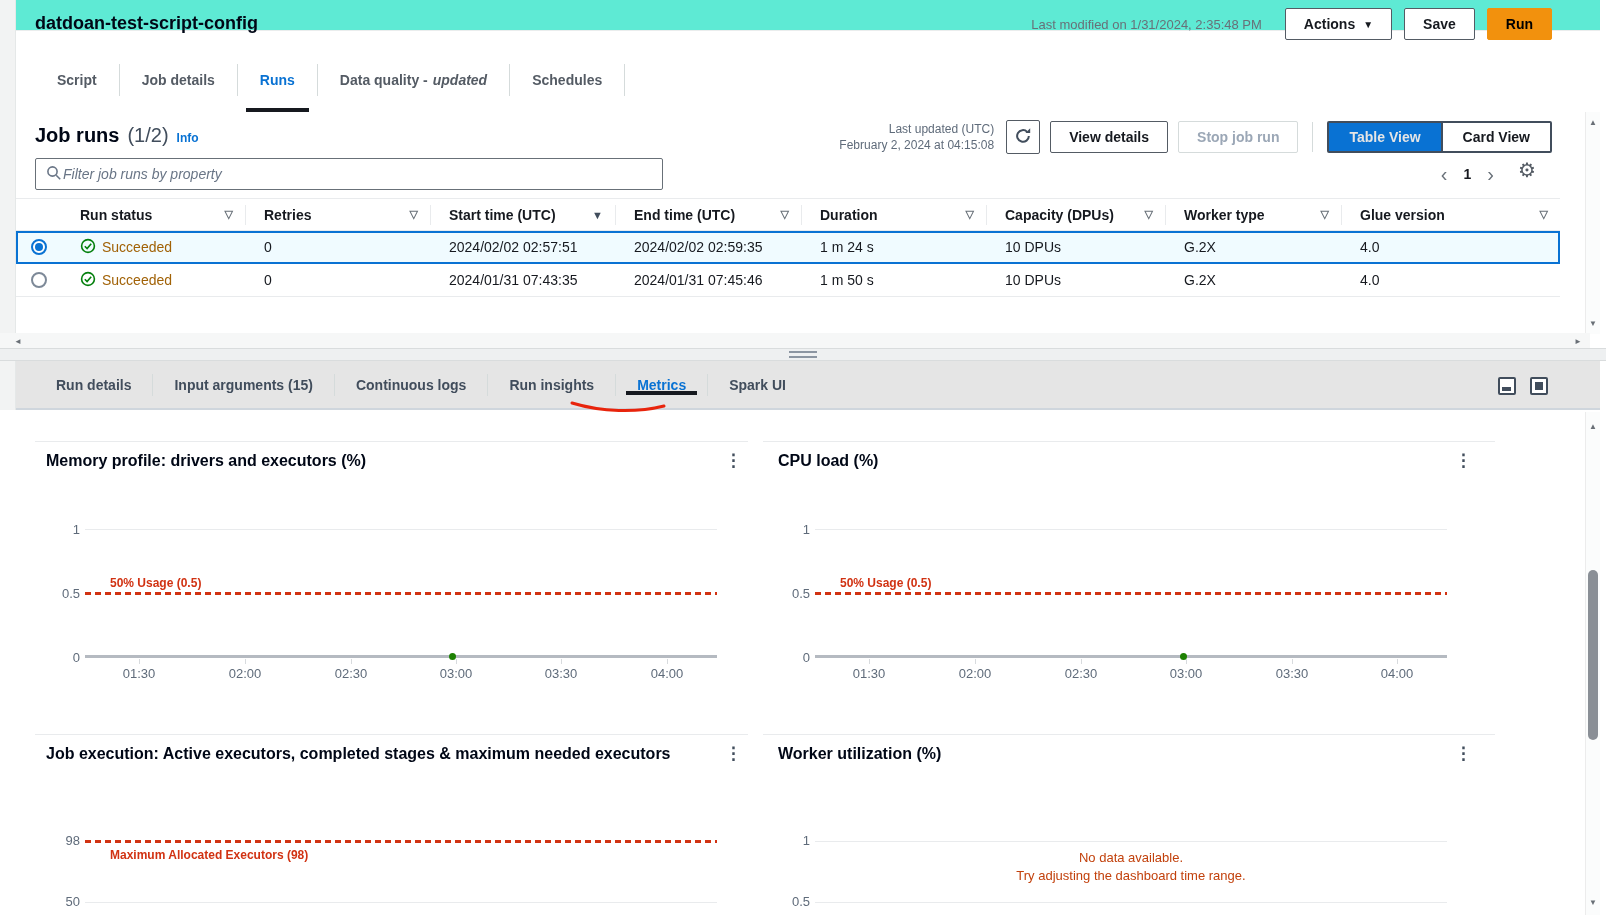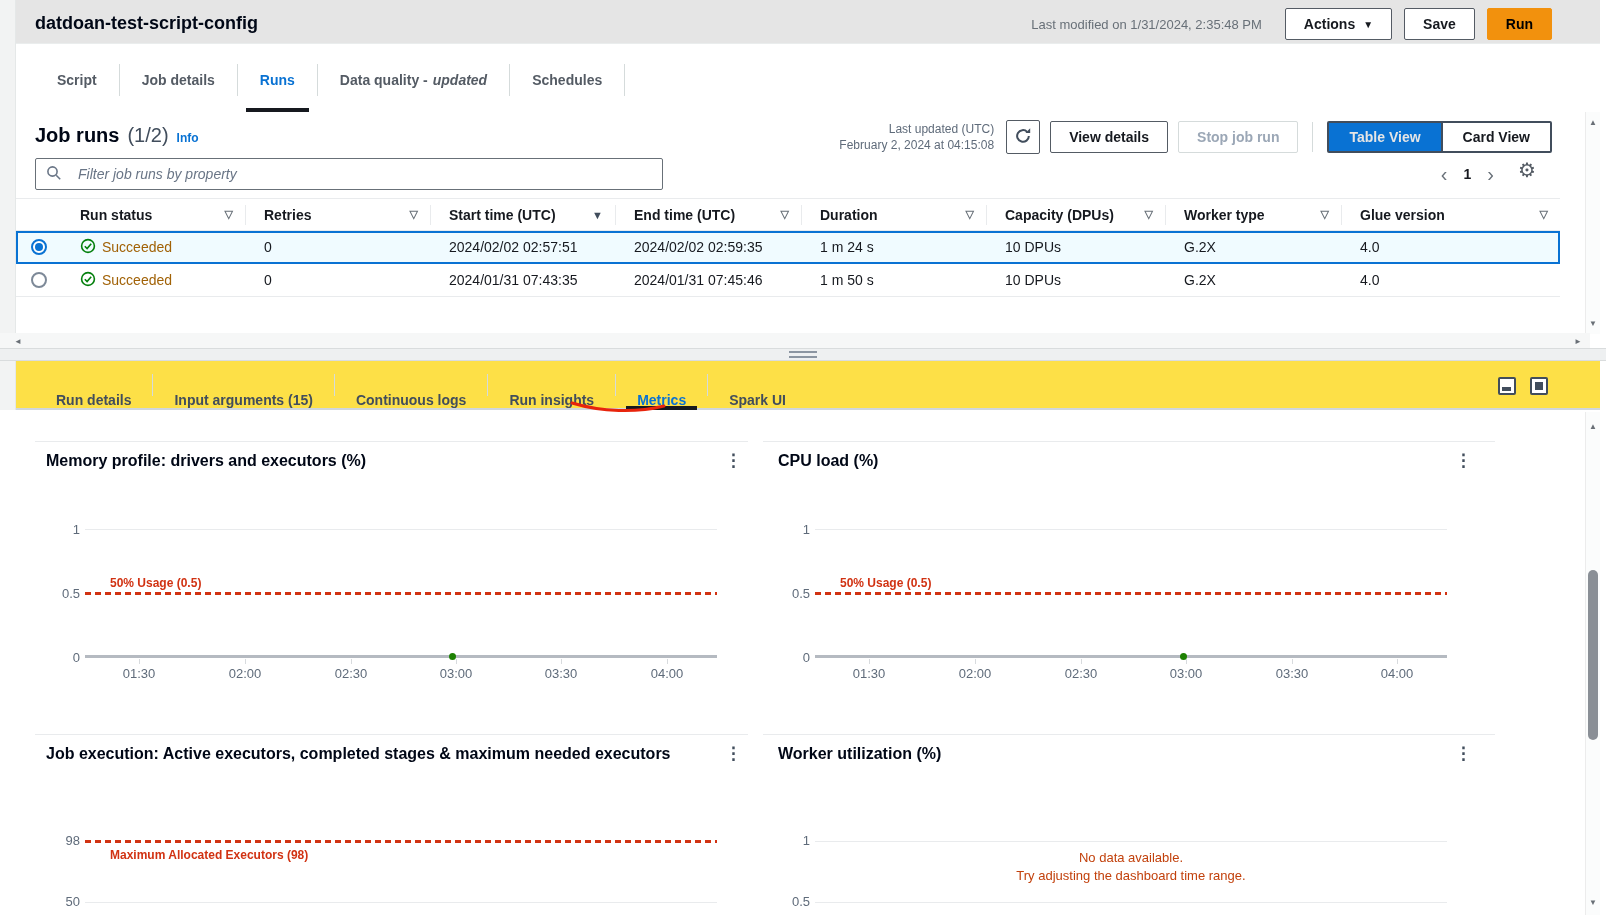--- a/index.html
+++ b/index.html
@@ -1,21 +1,21 @@
 <!DOCTYPE html>
 <html><head>
 <meta charset="utf-8">
 <style>
   * { margin:0; padding:0; box-sizing:border-box; }
   body { font-family:"Liberation Sans", sans-serif; background:#fff; }
   .screen { position:relative; width:1606px; height:915px; background:#fff; overflow:hidden; color:#16191f; font-size:14px; }
   .left-gutter { position:absolute; left:0; top:0; width:16px; height:410px; background:#f2f3f3; border-right:1px solid #e5e8e8; }
 
   
-  .hdr { position:absolute; left:16px; top:0; right:6px; height:44px; background:#e5e5e5; border-bottom:1px solid #eaeded; }
+  .hdr { position:absolute; left:16px; top:0; right:6px; height:31px; background:#5eead4; border-bottom:1px solid #eaeded; }
   .page-title { position:absolute; left:19px; top:13px; font-size:18px; font-weight:700; color:#000716; }
   .hdr-right { position:absolute; right:48px; top:8px; height:32px; display:flex; align-items:center; gap:12px; }
   .muted { font-size:13px; color:#687078; margin-right:11px; }
   .btn { height:32px; padding:0 18px; border:1px solid #545b64; border-radius:2px; background:#fff; font-weight:700; font-size:14px; color:#16191f; display:inline-flex; align-items:center; gap:8px; font-family:inherit; cursor:pointer; white-space:nowrap; }
   .btn .caret { font-size:10px; color:#16191f; }
   .btn.primary { background:#f2910d; border-color:#f2910d; color:#000; }
   .btn.disabled { color:#9ba7b6; border-color:#d5dbdb; }
   .btn-icon { width:34px; height:34px; border:1px solid #545b64; border-radius:2px; background:#fff; display:inline-flex; align-items:center; justify-content:center; cursor:pointer; }
 
   
@@ -33,21 +33,21 @@
   .info-link { font-size:12px; font-weight:700; color:#0972d3; cursor:pointer; }
   .jr-actions { position:absolute; right:54px; top:120px; display:flex; align-items:center; gap:10px; }
   .updated { text-align:right; font-size:12px; color:#5f6b7a; line-height:16px; margin-right:2px; }
   .vdiv { width:1px; height:30px; background:#d5dbdb; margin:0 4px; }
   .seg { display:flex; border:2px solid #414d5c; border-radius:2px; overflow:hidden; }
   .seg-item { padding:6px 20px; font-weight:700; font-size:14px; background:#fff; color:#16191f; cursor:pointer; }
   .seg-item.active { background:#0972d3; color:#e5e5e5; }
   .seg-item + .seg-item { border-left:2px solid #414d5c; }
 
   
-  .search { position:absolute; left:35px; top:158px; width:628px; height:32px; border:1px solid #687078; border-radius:2px; background:#fff; display:flex; align-items:center; padding:4px 10px; gap:16px; }
+  .search { position:absolute; left:35px; top:158px; width:628px; height:32px; border:1px solid #687078; border-radius:2px; background:#fff; display:flex; align-items:center; padding:4px 10px; gap:1px; }
   .search input { border:none; outline:none; flex:1; font-size:14px; color:#414d5c; background:transparent; font-family:inherit; }
   .search input::placeholder { color:#697586; font-style:italic; }
   .pager { position:absolute; right:112px; top:160px; display:flex; align-items:center; gap:16px; }
   .pg-arrow { font-size:20px; color:#687078; line-height:28px; cursor:pointer; }
   .pg-num { font-size:14px; font-weight:700; color:#16191f; }
   .gear { position:absolute; right:70px; top:158px; font-size:20px; color:#545b64; cursor:pointer; }
 
   
   .tbl { position:absolute; left:16px; top:198px; width:1544px; }
   .trow { display:grid; grid-template-columns:46px 184px 185px 185px 186px 185px 179px 176px 218px; align-items:center; }
@@ -69,21 +69,21 @@
   .vscroll-top { position:absolute; right:6px; top:112px; width:15px; height:222px; background:#fbfcfc; border-left:1px solid #ececec; }
   .vscroll-bot { position:absolute; right:6px; top:412px; width:15px; height:503px; background:#fbfcfc; border-left:1px solid #ececec; }
   .sb-arrow { position:absolute; left:0; width:100%; text-align:center; font-size:8px; color:#696f76; cursor:pointer; }
   .sb-thumb { position:absolute; left:2px; width:10px; height:170px; top:158px; border-radius:5px; background:#8a8f96; cursor:pointer; }
   .hband { position:absolute; left:0; right:16px; top:333px; height:15px; background:#f6f7f7; }
   .hs-arrow { position:absolute; top:337px; font-size:8px; color:#696f76; cursor:pointer; }
   .split { position:absolute; left:0; right:0; top:348px; height:13px; background:#eef0f1; border-top:1px solid #d9dcdd; border-bottom:1px solid #d9dcdd; display:flex; align-items:center; justify-content:center; }
   .split-handle { width:28px; height:7px; border-top:2px solid #8b95a1; border-bottom:2px solid #8b95a1; cursor:row-resize; }
 
   
-  .tabs2 { position:absolute; left:16px; right:6px; top:361px; height:49px; background:#fde047; border-bottom:2px solid #cfd6dd; display:flex; align-items:flex-end; padding-left:19px; }
+  .tabs2 { position:absolute; left:16px; right:6px; top:361px; height:49px; background:#e5e5e5; border-bottom:2px solid #cfd6dd; display:flex; align-items:center; padding-left:19px; }
   .tab2 { display:flex; align-items:center; padding:0 21px; font-weight:700; font-size:14px; color:#414d5c; position:relative; cursor:pointer; white-space:nowrap; }
   .tab2.active { color:#0972d3; }
   .tab2.active::after { content:""; position:absolute; left:10px; right:10px; bottom:-2px; height:4px; background:#16191f; }
   .vdiv2 { width:1px; height:22px; background:#d5dbdb; align-self:center; }
   .swoosh { position:absolute; left:568px; top:399px; z-index:5; }
   .panel-icons { position:absolute; right:58px; top:377px; display:flex; gap:14px; }
   .pic { width:18px; height:18px; border:2px solid #414d5c; border-radius:2px; position:relative; cursor:pointer; background:#fff; }
   .pic .bar { position:absolute; left:2px; bottom:2px; width:9px; height:4px; background:#414d5c; }
   .pic .fill { position:absolute; inset:3px; background:#414d5c; }
 

